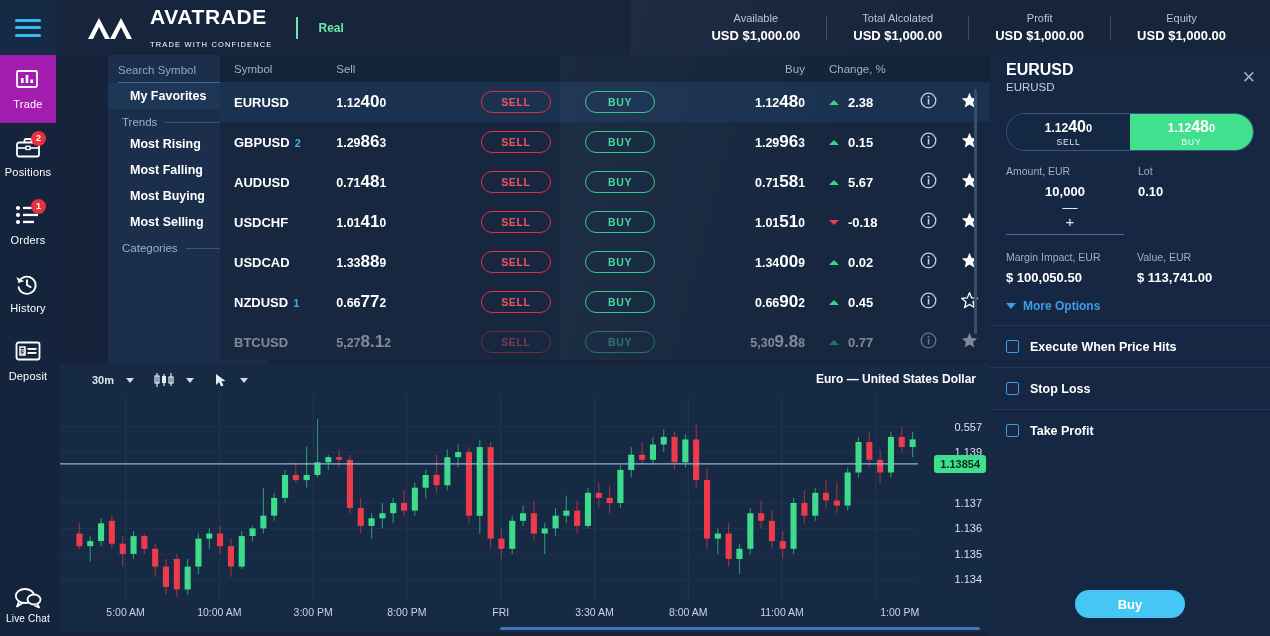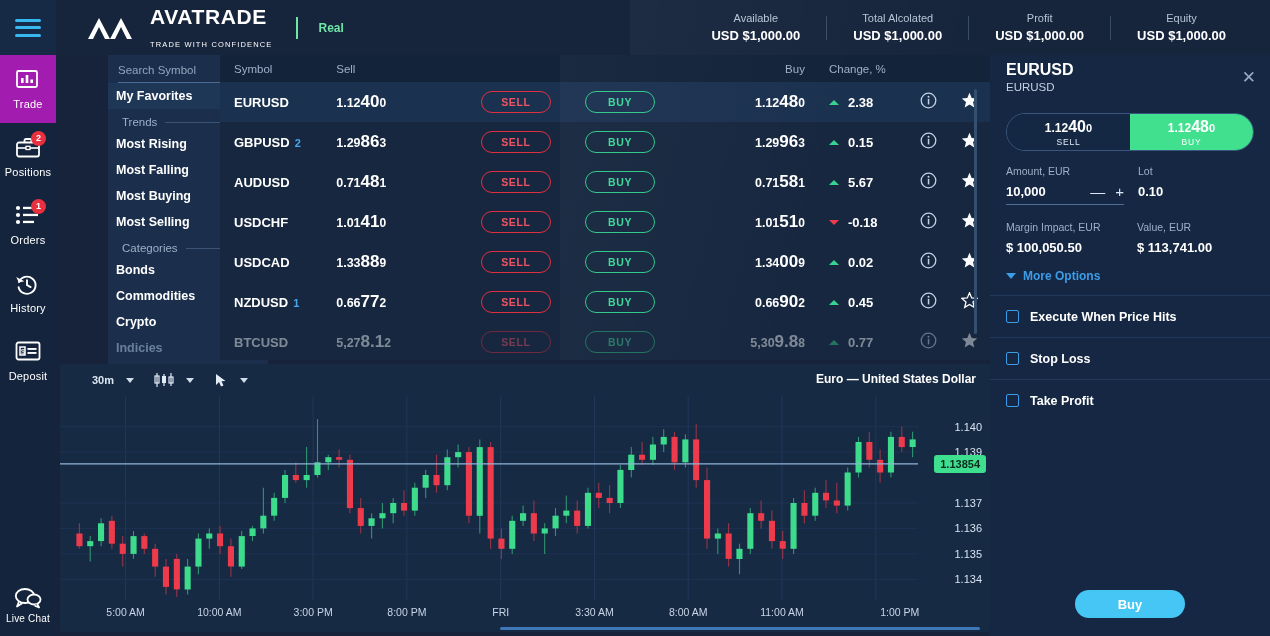--- a/index.html
+++ b/index.html
@@ -55,21 +55,21 @@
   .acct-div { width: 1px; height: 24px; background: #3a4c66; }
 
   
   .symnav { position: absolute; left: 60px; top: 55px; width: 160px; height: 365px;
     background: #1b2e4b; overflow: hidden; margin-left: 48px; }
   .searchbox { margin: 8px 10px 0 10px; display: flex; align-items: center;
     border-bottom: 1px solid #4a6c94; padding-bottom: 6px; }
   .searchbox input { flex: 1; background: transparent; border: none; outline: none;
     color: #cfdcec; font-size: 11.5px; font-family: "Liberation Sans", sans-serif; }
   .searchbox input::placeholder { color: #93a7bf; }
-  .sym-item { padding: 6px 8px; font-size: 12.5px; color: #fff; font-weight: bold; cursor: pointer; }
+  .sym-item { padding: 6px 22px; font-size: 12.5px; color: #fff; font-weight: bold; cursor: pointer; }
   .sym-fav { background: #1f3756; }
   .sym-group { display: flex; align-items: center; gap: 8px; padding: 7px 14px 3px 14px; }
   .sym-group span { font-size: 11.5px; color: #9bb0c8; white-space: nowrap; }
   .sym-group i { flex: 1; height: 1px; background: #3b5475; display: block; }
   .sym-faded { color: #68809d !important; }
   .symnav-sb { position:absolute; right:2px; top:38px; width:3px; height:255px; background:#2a4468; border-radius:2px;}
 
   
   .quotes { position: absolute; left: 220px; top: 55px; width: 770px; height: 305px;
     background: #16273f; overflow: hidden; }
@@ -134,21 +134,21 @@
   .tg.sell { background: #142843; }
   .tg.buy { background: #40e08f; }
   .tg-price { font-size: 14px; font-weight: bold; color: #fff; }
   .tg.buy .tg-price { color: #fff; }
   .tg-lbl { font-size: 8.5px; letter-spacing: .8px; color: #e2ecf7; margin-top: 1px; }
   .tg.buy .tg-lbl { color: #fff; }
   .fields { display: flex; padding: 14px 16px 0 16px; }
   .f-col { flex: 1; }
   .f-lbl { font-size: 10.5px; color: #9db1c8; margin-bottom: 7px; }
   .f-val { font-size: 13px; color: #fff; font-weight: bold; }
-  .f-input { display: flex; align-items: center; border-bottom: 1px solid #4e6e95; padding-bottom: 5px; width: 118px; }
+  .f-input { display: flex; align-items: center; border-bottom: 1px solid #4e6e95; padding-bottom: 5px; width: 118px; flex-direction: column; }
   .f-input .v { flex: 1; font-size: 13px; color: #fff; font-weight: bold; }
   .step { font-size: 15px; color: #dbe7f4; margin-left: 10px; cursor: pointer; line-height: 1; }
   .more { display: flex; align-items: center; gap: 7px; padding: 14px 16px 12px 16px; cursor: pointer; }
   .more span { font-size: 12px; color: #3d9ce8; font-weight: bold; }
   .caret-b { width: 0; height: 0; border-left: 5px solid transparent; border-right: 5px solid transparent; border-top: 6px solid #3d9ce8; }
   .opt { height: 42px; display: flex; align-items: center; gap: 11px; padding: 0 16px;
     border-top: 1px solid #23395a; cursor: pointer; }
   .cbx { width: 13px; height: 13px; border: 1.5px solid #3d9ce8; border-radius: 2px; }
   .opt span { font-size: 12.5px; color: #fff; font-weight: bold; }
   .buy-btn { position: absolute; left: 85px; bottom: 18px; width: 110px; height: 28px;
@@ -282,26 +282,20 @@
     <div id="trends-list">
         <div class="sym-item">Most Rising</div>
         <div class="sym-item">Most Falling</div>
         <div class="sym-item">Most Buying</div>
         <div class="sym-item">Most Selling</div>
       </div>
     <div class="sym-group">
       <span>Categories</span>
         <i></i>
     </div>
-    <div id="cats-list">
-        <div class="sym-item">Bonds</div>
-        <div class="sym-item">Commodities</div>
-        <div class="sym-item">Crypto</div>
-        <div class="sym-item sym-faded">Indicies</div>
-      </div>
     <div class="symnav-sb"></div>
   </div>
 
   <div class="quotes">
     <div class="qhead">
       <div class="c-sym">Symbol</div>
       <div class="c-sell">Sell</div>
       <div class="c-btn1"></div>
         <div class="c-btn2"></div>
       <div class="c-buy">Buy</div>
@@ -683,21 +677,21 @@
           <rect x="817.1" y="63.8" width="6.1" height="12.7" fill="#ee3b4b"></rect>
           <line x1="830.9" y1="35.8" x2="830.9" y2="81.6" stroke="#3ddb8c" stroke-width="1.1" opacity="0.6"></line>
           <rect x="827.9" y="40.9" width="6.1" height="35.6" fill="#3ddb8c"></rect>
           <line x1="841.8" y1="30.7" x2="841.8" y2="56.1" stroke="#ee3b4b" stroke-width="1.1" opacity="0.6"></line>
           <rect x="838.7" y="40.9" width="6.1" height="10.2" fill="#ee3b4b"></rect>
           <line x1="852.6" y1="35.8" x2="852.6" y2="61.2" stroke="#3ddb8c" stroke-width="1.1" opacity="0.6"></line>
           <rect x="849.6" y="43.4" width="6.1" height="7.6" fill="#3ddb8c"></rect>
           <line x1="0" y1="67.8" x2="858" y2="67.8" stroke="#8fb4da" stroke-width="1.2"></line>
         </svg>
       <div id="y-labels">
-          <div class="ylab" style="top: 30.7143px;">1.140</div>
+          <div class="ylab" style="top: 30.7143px;">0.557</div>
           <div class="ylab" style="top: 56.1429px;">1.139</div>
           <div class="ylab" style="top: 107px;">1.137</div>
           <div class="ylab" style="top: 132.429px;">1.136</div>
           <div class="ylab" style="top: 157.857px;">1.135</div>
           <div class="ylab" style="top: 183.286px;">1.134</div>
           <div class="cur-badge" style="top: 67.84px;">1.13854</div>
         </div>
     </div>
     <div class="chart-xaxis">
       <div id="x-labels">

